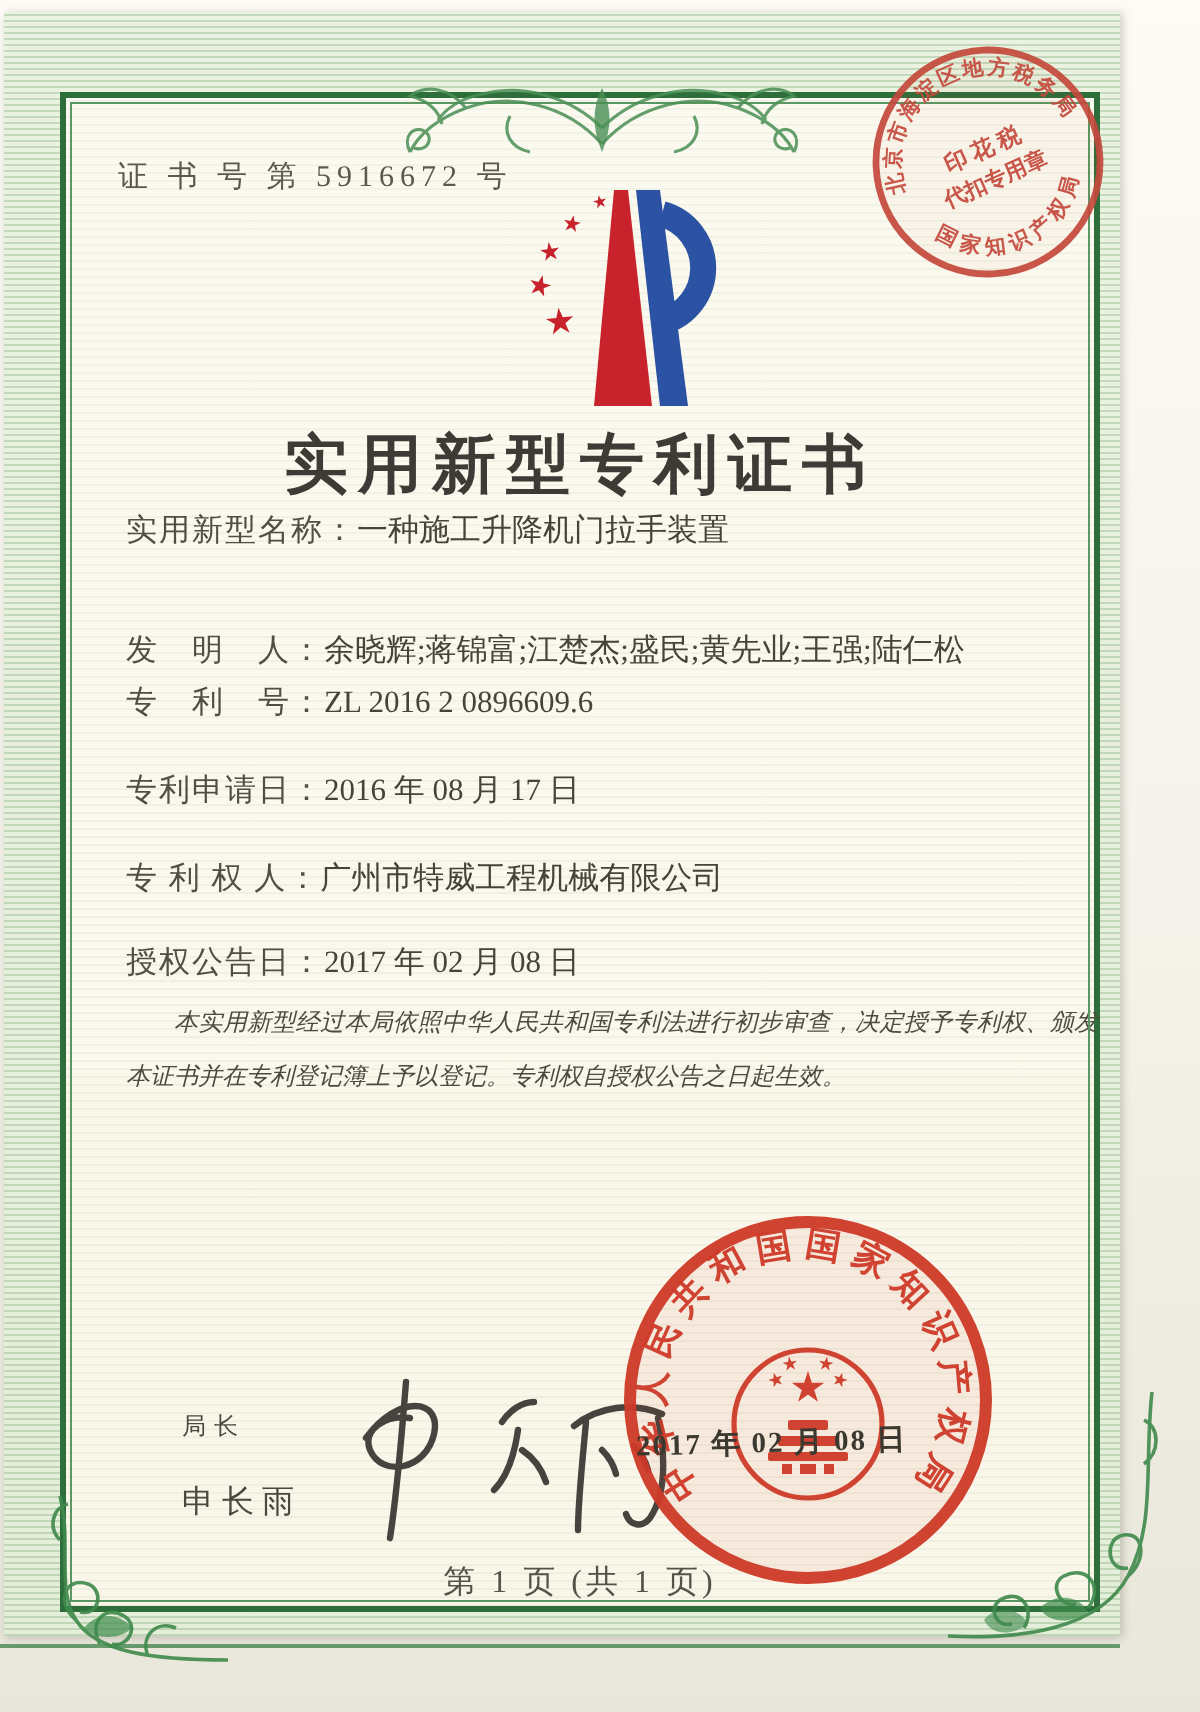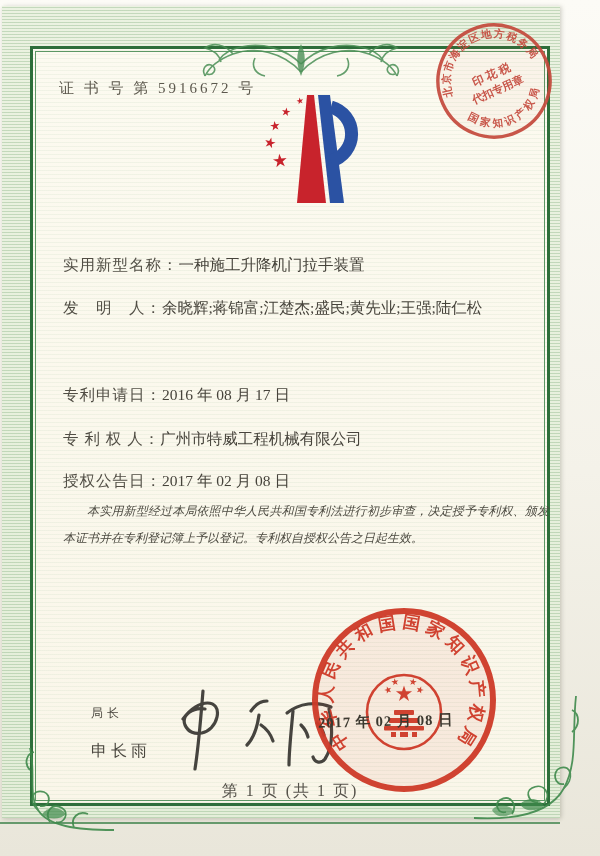--- a/index.html
+++ b/index.html
@@ -126,26 +126,30 @@
           <use href="#star" transform="translate(49,19) scale(0.45) rotate(10)"></use>
           <use href="#star" transform="translate(38,33) scale(0.5) rotate(-8)"></use>
           <use href="#star" transform="translate(33,50) scale(0.56) rotate(14)"></use>
           <use href="#star" transform="translate(43,68) scale(0.72) rotate(-6)"></use>
         </g>
         <polygon points="70,2 77,2 89,110 60,110" fill="#c8232c"></polygon>
         <polygon points="81,2 93,2 107,110 93,110" fill="#2b52a3"></polygon>
         <path d="M94,14 A28,28 0 0 1 94,68" fill="none" stroke="#2b52a3" stroke-width="13"></path>
       </svg>
 
+      <div class="title">实用新型专利证书</div>
 
       <div class="row" style="top:206px">
         <span class="lbl">实用新型名称：</span><span class="val">一种施工升降机门拉手装置</span>
       </div>
-      <div class="row" style="top:249px">
+      <div class="row" style="top:266px">
         <span class="lbl">发　明　人：</span><span class="val">余晓辉;蒋锦富;江楚杰;盛民;黄先业;王强;陆仁松</span>
+      </div>
+      <div class="row" style="top:292px">
+        <span class="lbl">专　利　号：</span><span class="val">ZL 2016 2 0896609.6</span>
       </div>
       <div class="row" style="top:336px">
         <span class="lbl">专利申请日：</span><span class="val">2016 年 08 月 17 日</span>
       </div>
       <div class="row" style="top:380px">
         <span class="lbl">专 利 权 人：</span><span class="val">广州市特威工程机械有限公司</span>
       </div>
       <div class="row" style="top:422px">
         <span class="lbl">授权公告日：</span><span class="val">2017 年 02 月 08 日</span>
       </div>

